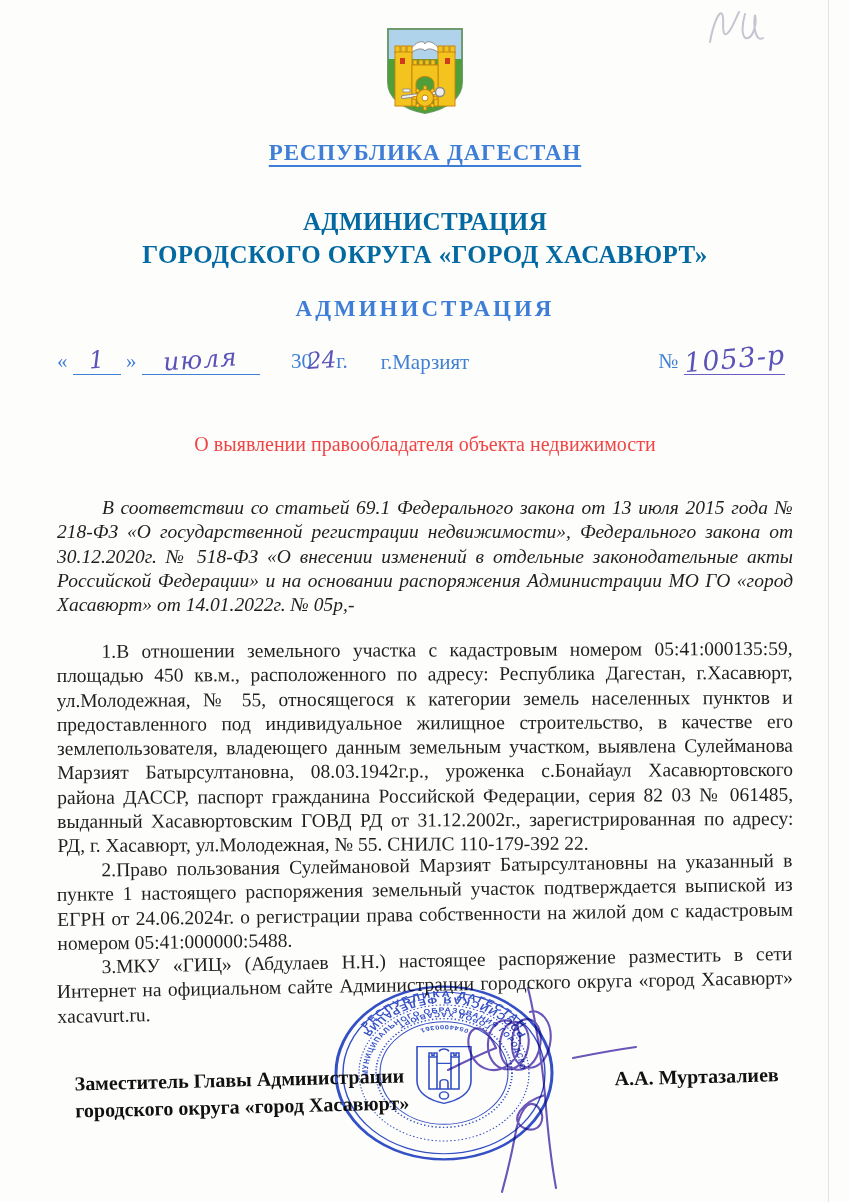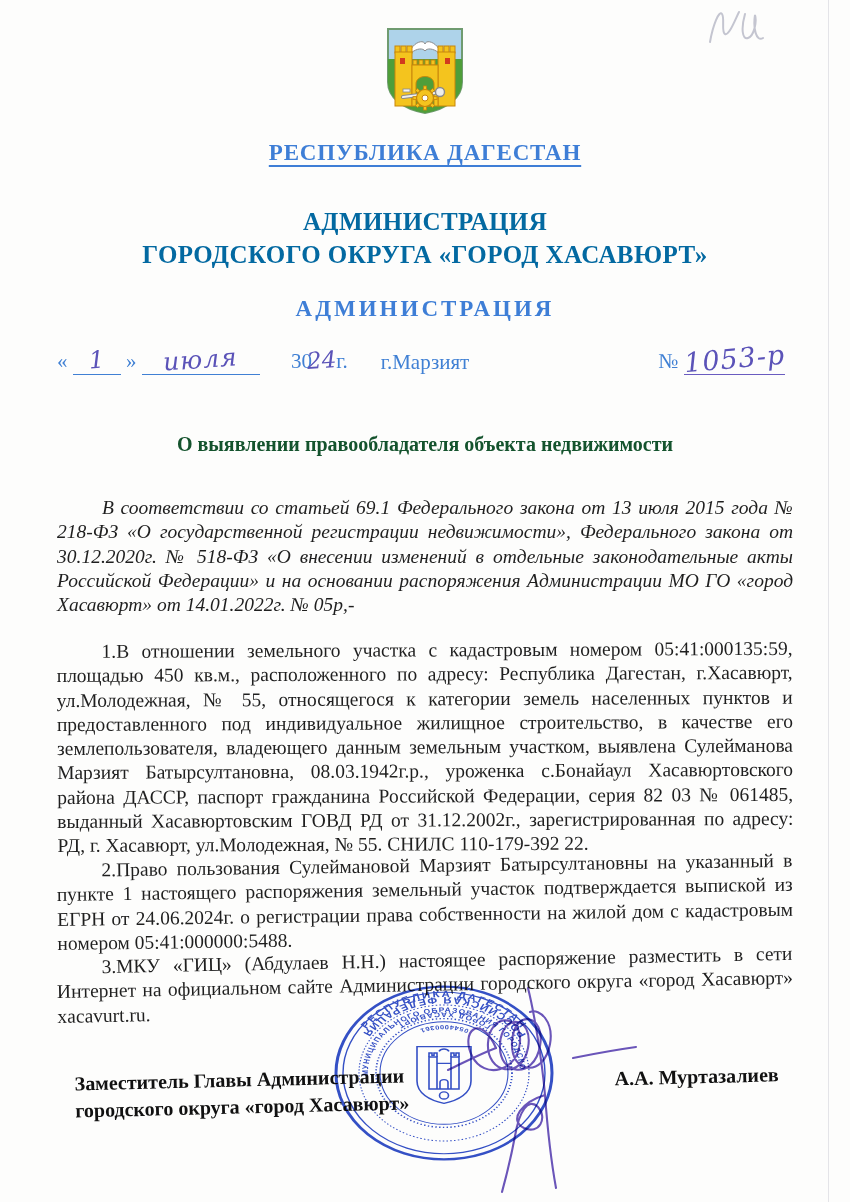--- a/index.html
+++ b/index.html
@@ -35,21 +35,21 @@
   .hw {
     font-family:"DejaVu Serif", serif; font-style:italic; color:#5b53b8;
     display:inline-block; transform:rotate(-4deg);
   }
   .hw-day { font-size:24px; }
   .hw-month { font-size:25px; letter-spacing:1px; }
   .hw-year { font-size:23px; margin-left:-5px; }
   .hw-num { font-size:27px; letter-spacing:1px; transform:rotate(-5deg); }
   .year-printed { margin-left:26px; }
 
-  .doc-title { margin:58px 0 0 0; text-align:center; font-size:20px; font-weight:bold; color:#14532d; }
+  .doc-title { margin:58px 0 0 0; text-align:center; font-size:20px; font-weight:normal; color:#ef4444; }
 
   .body-text p {
     margin:0; font-size:19.5px; line-height:24.3px; text-align:justify; text-indent:45px;
   }
   .p-intro { margin-top:40px !important;font-style:italic; }
   .p-item1 { margin-top:23px !important; transform:rotate(-.25deg); transform-origin:left center; }
   .p-item2 { transform:rotate(-.8deg); transform-origin:left center; }
   .p-item3 { transform:rotate(-1.1deg); transform-origin:left center; }
 
   .sig-row {

